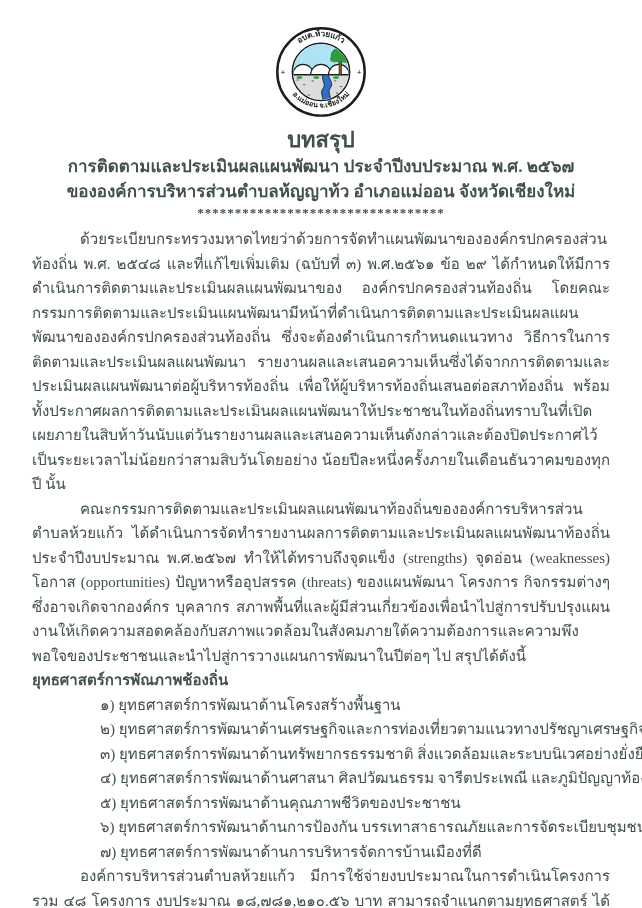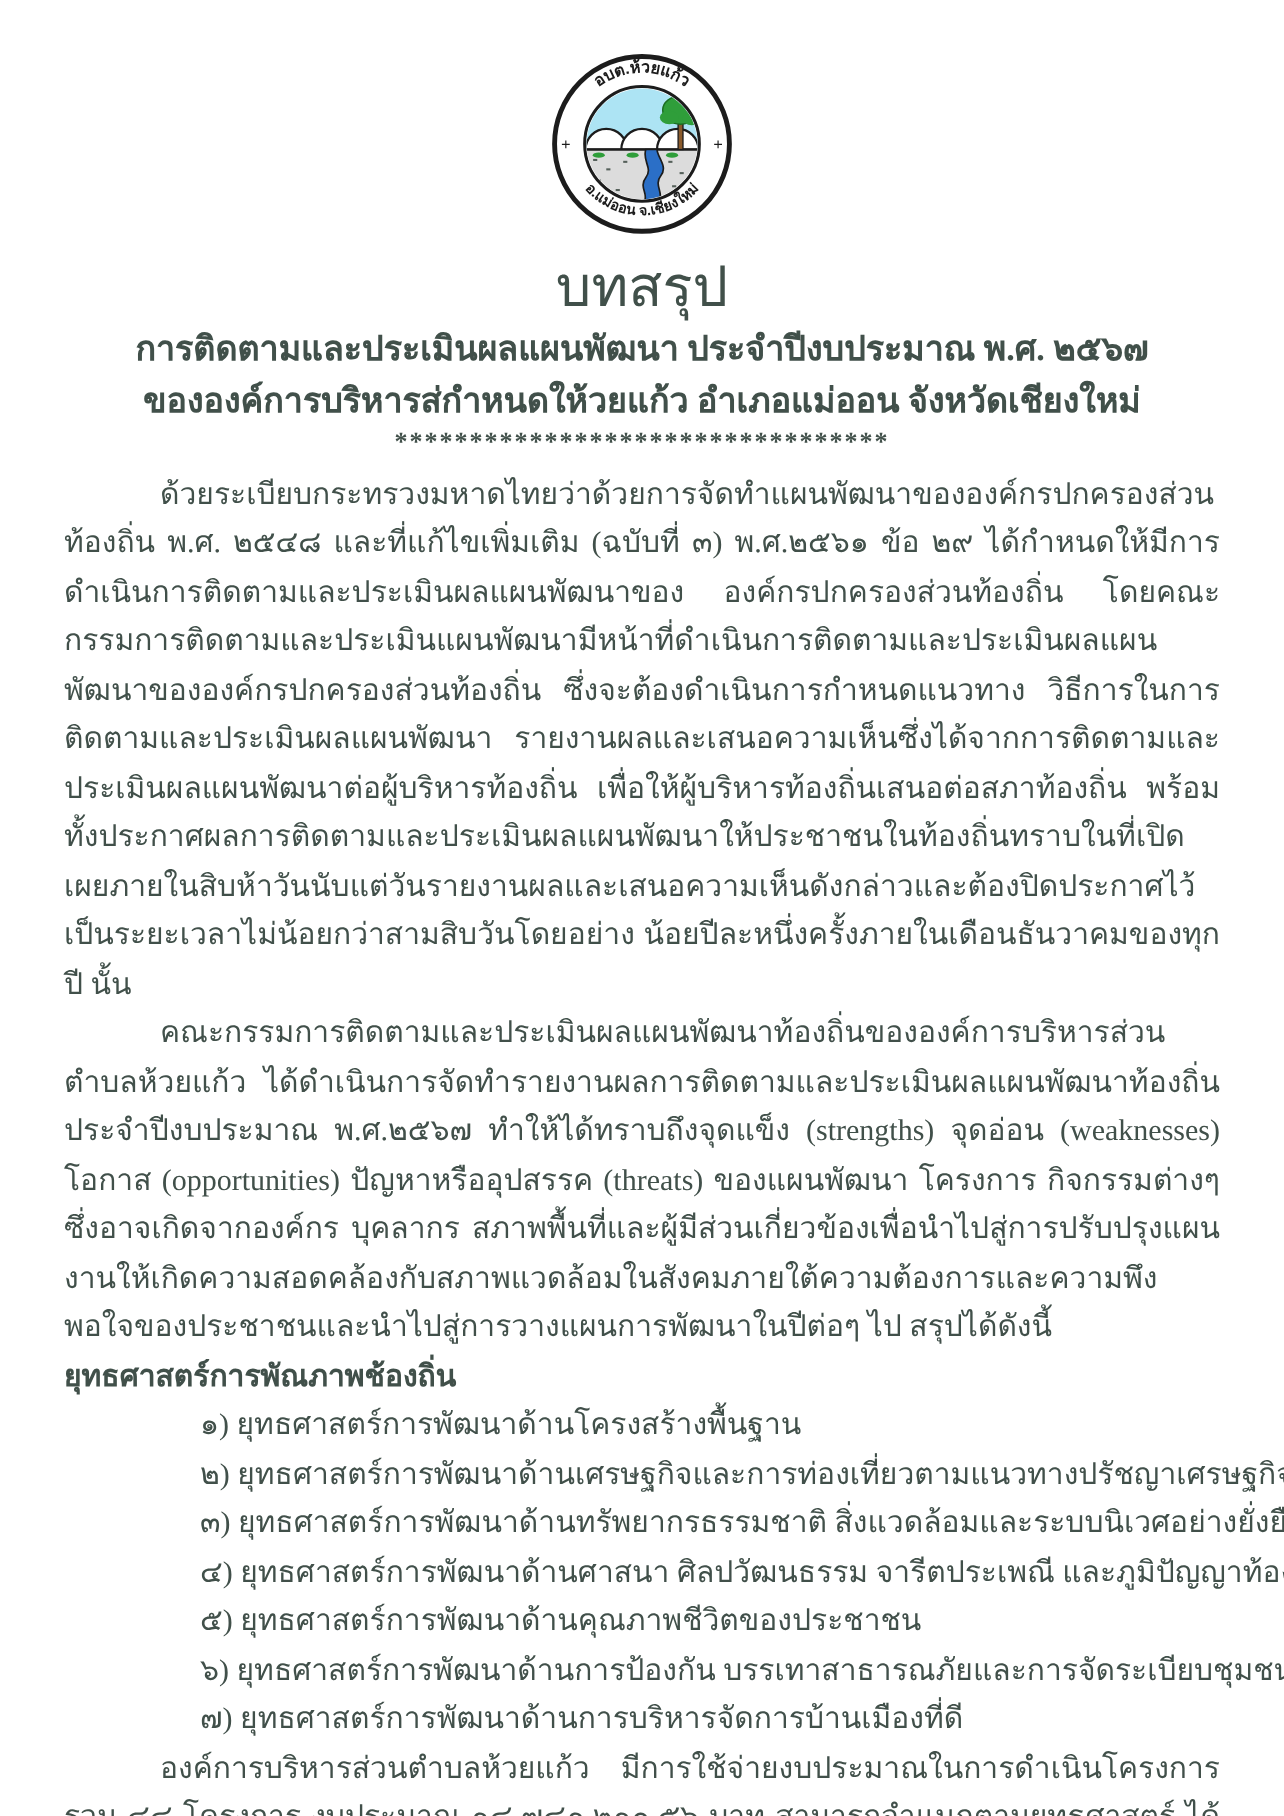--- a/index.html
+++ b/index.html
@@ -18,22 +18,22 @@
     color: #41504a;
     overflow: hidden;
   }
   .seal-wrap {
     text-align: center;
     margin-bottom: 4px;
   }
   .seal-wrap svg { display: inline-block; }
   .title-block { text-align: center; }
   .doc-title {
-    font-size: 28px;
-    font-weight: normal;
+    font-size: 22px;
+    font-weight: bold;
     line-height: 1.25;
   }
   .doc-subtitle {
     font-size: 17px;
     font-weight: bold;
     line-height: 1.5;
   }
   .separator {
     font-size: 13px;
     font-weight: bold;
@@ -119,21 +119,21 @@
         <textPath href="#botArc" startOffset="50%" text-anchor="middle">อ.แม่ออน จ.เชียงใหม่</textPath>
       </text>
       <text x="9.5" y="54" font-size="9" font-weight="bold" fill="#1c1c1c" text-anchor="middle">+</text>
       <text x="90.5" y="54" font-size="9" font-weight="bold" fill="#1c1c1c" text-anchor="middle">+</text>
     </svg>
   </div>
 
   <div class="title-block">
     <div class="doc-title">บทสรุป</div>
     <div class="doc-subtitle">การติดตามและประเมินผลแผนพัฒนา ประจำปีงบประมาณ พ.ศ. ๒๕๖๗</div>
-    <div class="doc-subtitle">ขององค์การบริหารส่กำหนดให้วยแก้ว อำเภอแม่ออน จังหวัดเชียงใหม่</div>
+    <div class="doc-subtitle">ขององค์การบริหารส่วนตำบลห้ญญาท้ว อำเภอแม่ออน จังหวัดเชียงใหม่</div>
     <div class="separator">*********************************</div>
   </div>
 
   <div class="body-text">
     <p class="para">ด้วยระเบียบกระทรวงมหาดไทยว่าด้วยการจัดทำแผนพัฒนาขององค์กรปกครองส่วนท้องถิ่น พ.ศ. ๒๕๔๘ และที่แก้ไขเพิ่มเติม (ฉบับที่ ๓) พ.ศ.๒๕๖๑ ข้อ ๒๙ ได้กำหนดให้มีการดำเนินการติดตามและประเมินผลแผนพัฒนาของ องค์กรปกครองส่วนท้องถิ่น โดยคณะกรรมการติดตามและประเมินแผนพัฒนามีหน้าที่ดำเนินการติดตามและประเมินผลแผนพัฒนาขององค์กรปกครองส่วนท้องถิ่น ซึ่งจะต้องดำเนินการกำหนดแนวทาง วิธีการในการติดตามและประเมินผลแผนพัฒนา รายงานผลและเสนอความเห็นซึ่งได้จากการติดตามและประเมินผลแผนพัฒนาต่อผู้บริหารท้องถิ่น เพื่อให้ผู้บริหารท้องถิ่นเสนอต่อสภาท้องถิ่น พร้อมทั้งประกาศผลการติดตามและประเมินผลแผนพัฒนาให้ประชาชนในท้องถิ่นทราบในที่เปิดเผยภายในสิบห้าวันนับแต่วันรายงานผลและเสนอความเห็นดังกล่าวและต้องปิดประกาศไว้เป็นระยะเวลาไม่น้อยกว่าสามสิบวันโดยอย่าง น้อยปีละหนึ่งครั้งภายในเดือนธันวาคมของทุกปี นั้น</p>
     <p class="para">คณะกรรมการติดตามและประเมินผลแผนพัฒนาท้องถิ่นขององค์การบริหารส่วนตำบลห้วยแก้ว ได้ดำเนินการจัดทำรายงานผลการติดตามและประเมินผลแผนพัฒนาท้องถิ่น ประจำปีงบประมาณ พ.ศ.๒๕๖๗ ทำให้ได้ทราบถึงจุดแข็ง (strengths) จุดอ่อน (weaknesses) โอกาส (opportunities) ปัญหาหรืออุปสรรค (threats) ของแผนพัฒนา โครงการ กิจกรรมต่างๆ ซึ่งอาจเกิดจากองค์กร บุคลากร สภาพพื้นที่และผู้มีส่วนเกี่ยวข้องเพื่อนำไปสู่การปรับปรุงแผนงานให้เกิดความสอดคล้องกับสภาพแวดล้อมในสังคมภายใต้ความต้องการและความพึงพอใจของประชาชนและนำไปสู่การวางแผนการพัฒนาในปีต่อๆ ไป สรุปได้ดังนี้</p>
 
     <div class="heading">ยุทธศาสตร์การพัณภาพช้องถิ่น</div>
 
     <div class="strategy-list">

